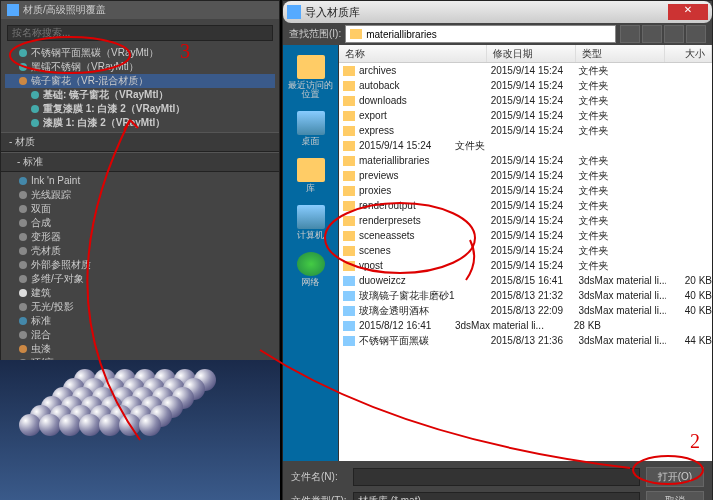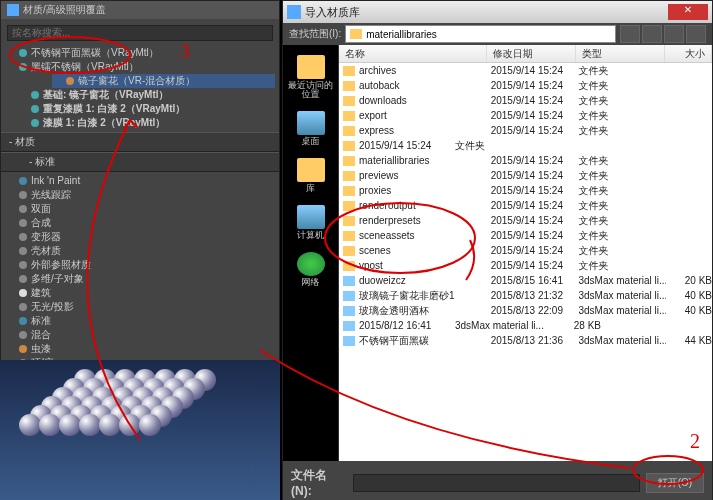--- a/index.html
+++ b/index.html
@@ -4,69 +4,69 @@
 <style>
 * { margin: 0; padding: 0; box-sizing: border-box; font-family: "Microsoft YaHei", Arial, sans-serif; }
 body { width: 713px; height: 500px; background: #000; position: relative; overflow: hidden; }
 .left-panel { position: absolute; left: 0; top: 0; width: 280px; height: 500px; background: #444; border: 1px solid #222; }
 .title-bar { height: 18px; background: #555; color: #ccc; font-size: 10px; padding: 2px 6px; display: flex; align-items: center; }
 .title-bar .icon { width: 12px; height: 12px; background: #5af; margin-right: 4px; }
 .search-row { padding: 3px 6px; }
 .search-box { width: 100%; height: 16px; background: #333; border: 1px solid #222; color: #888; font-size: 10px; padding: 0 4px; }
 .tree { padding: 2px 4px; color: #ccc; font-size: 10px; }
 .tree-item { display: flex; align-items: center; height: 14px; padding: 0 2px; cursor: pointer; }
-.tree-item.sel { background: #3a5a8a; margin-left: 47px; }
+.tree-item.sel { background: #3a5a8a; }
 .tree-item .dot { width: 8px; height: 8px; border-radius: 50%; background: #888; margin-right: 4px; flex-shrink: 0; }
 .tree-item .dot.teal { background: #4aa; }
 .tree-item .dot.orange { background: #c84; }
 .tree-item .dot.white { background: #ddd; }
 .tree-item .dot.blue { background: #48a; }
 .indent1 { padding-left: 14px; }
 .indent2 { padding-left: 26px; font-weight: bold; }
 .section-hdr { background: #3a3a3a; color: #ccc; font-size: 10px; padding: 2px 8px; border-top: 1px solid #555; border-bottom: 1px solid #222; cursor: pointer; }
 .btn-row { display: flex; justify-content: flex-end; gap: 4px; padding: 6px; border-top: 1px solid #222; }
 .btn { background: #555; border: 1px solid #666; color: #ccc; font-size: 10px; padding: 3px 14px; cursor: pointer; }
 .viewport { position: absolute; left: 0; top: 360px; width: 280px; height: 140px; background: linear-gradient(#1a2a4a, #3a5a8a); overflow: hidden; }
 .spheres { position: absolute; left: 20px; top: 10px; }
 .sphere-row { display: flex; }
 .sphere { width: 22px; height: 22px; border-radius: 50%; background: radial-gradient(circle at 30% 30%, #fff, #88a, #336); margin: -1px; }
 .right-panel { position: absolute; left: 282px; top: 0; width: 431px; height: 500px; background: #444; border: 1px solid #222; }
-.dlg-title { height: 22px; background: linear-gradient(#eee, #ccc); display: flex; align-items: center; padding: 0 4px; }
+.dlg-title { height: 22px; background: linear-gradient(#eee, #ccc); display: flex; align-items: center; padding: 0 4px; border-radius: 8px; }
 .dlg-title .icon { width: 14px; height: 14px; background: #5af; margin-right: 4px; }
 .dlg-title span { font-size: 11px; color: #222; flex: 1; }
 .dlg-close { width: 40px; height: 16px; background: #c33; color: #fff; font-size: 10px; text-align: center; cursor: pointer; }
 .path-row { height: 22px; background: #444; display: flex; align-items: center; padding: 0 6px; gap: 4px; }
 .path-label { color: #ccc; font-size: 10px; }
 .path-combo { flex: 1; height: 18px; background: #fff; border: 1px solid #888; font-size: 10px; padding: 0 4px; display: flex; align-items: center; }
 .folder-ico { width: 12px; height: 10px; background: #fc6; margin-right: 4px; }
 .nav-btns { display: flex; gap: 2px; }
 .nav-btn { width: 20px; height: 18px; background: #555; border: 1px solid #666; cursor: pointer; }
 .body-row { display: flex; height: 416px; }
-.places { width: 56px; background: #000000; border-right: 1px solid #333; padding: 4px 0; }
+.places { width: 56px; background: #0369a1; border-right: 1px solid #333; padding: 4px 0; }
 .place { display: flex; flex-direction: column; align-items: center; padding: 6px 2px; cursor: pointer; }
 .place-icon { width: 28px; height: 24px; background: #8ac; border-radius: 2px; }
 .place-icon.folder { background: #fc6; }
 .place-icon.screen { background: linear-gradient(#8cf, #48a); }
 .place-icon.network { background: radial-gradient(#4c4, #284); border-radius: 50%; }
 .place-label { color: #ccc; font-size: 9px; margin-top: 2px; text-align: center; line-height: 1; }
 .file-list { flex: 1; background: #fff; overflow: auto; }
 .list-hdr { display: flex; background: linear-gradient(#fafafa, #e8e8e8); border-bottom: 1px solid #ccc; height: 18px; }
 .col { font-size: 10px; color: #333; padding: 2px 6px; border-right: 1px solid #ddd; }
 .col-name { width: 160px; }
 .col-date { width: 96px; }
 .col-type { width: 96px; }
 .col-size { width: 50px; text-align: right; }
 .file-row { display: flex; height: 15px; align-items: center; cursor: pointer; }
 .file-ico { width: 12px; height: 10px; margin: 0 4px; flex-shrink: 0; }
 .file-ico.folder { background: #fc6; }
 .file-ico.mat { background: #8cf; }
 .cell { font-size: 10px; color: #222; white-space: nowrap; overflow: hidden; }
 .bottom-row { padding: 6px 8px; background: #444; }
 .form-row { display: flex; align-items: center; gap: 6px; margin-bottom: 4px; }
-.form-label { color: #ccc; font-size: 12px; width: 56px; font-weight: bold; }
+.form-label { color: #ccc; font-size: 10px; width: 56px; }
 .form-input { flex: 1; height: 18px; background: #333; border: 1px solid #222; color: #ccc; font-size: 10px; padding: 0 4px; }
 .form-btn { width: 58px; height: 20px; background: #555; border: 1px solid #666; color: #ccc; font-size: 10px; cursor: pointer; }
 .annotation { position: absolute; pointer-events: none; }
 .red-text { color: #d00; font-size: 20px; font-family: cursive; }
 </style>
 </head>
 <body>
 
 <div class="left-panel">
   <div class="title-bar">
@@ -96,21 +96,21 @@
       <div class="tree-item indent2">
         <span class="dot teal"></span>
         <span>重复漆膜 1: 白漆 2（VRayMtl）</span>
       </div>
       <div class="tree-item indent2">
         <span class="dot teal"></span>
         <span>漆膜 1: 白漆 2（VRayMtl）</span>
       </div>
     </div>
   <div class="section-hdr">- 材质</div>
-  <div class="section-hdr" style="padding-left:28px">- 标准</div>
+  <div class="section-hdr" style="padding-left:16px">- 标准</div>
   <div class="tree" id="tree2">
       <div class="tree-item indent1">
         <span class="dot blue"></span>
         <span>Ink 'n Paint</span>
       </div>
       <div class="tree-item indent1">
         <span class="dot "></span>
         <span>光线跟踪</span>
       </div>
       <div class="tree-item indent1">

